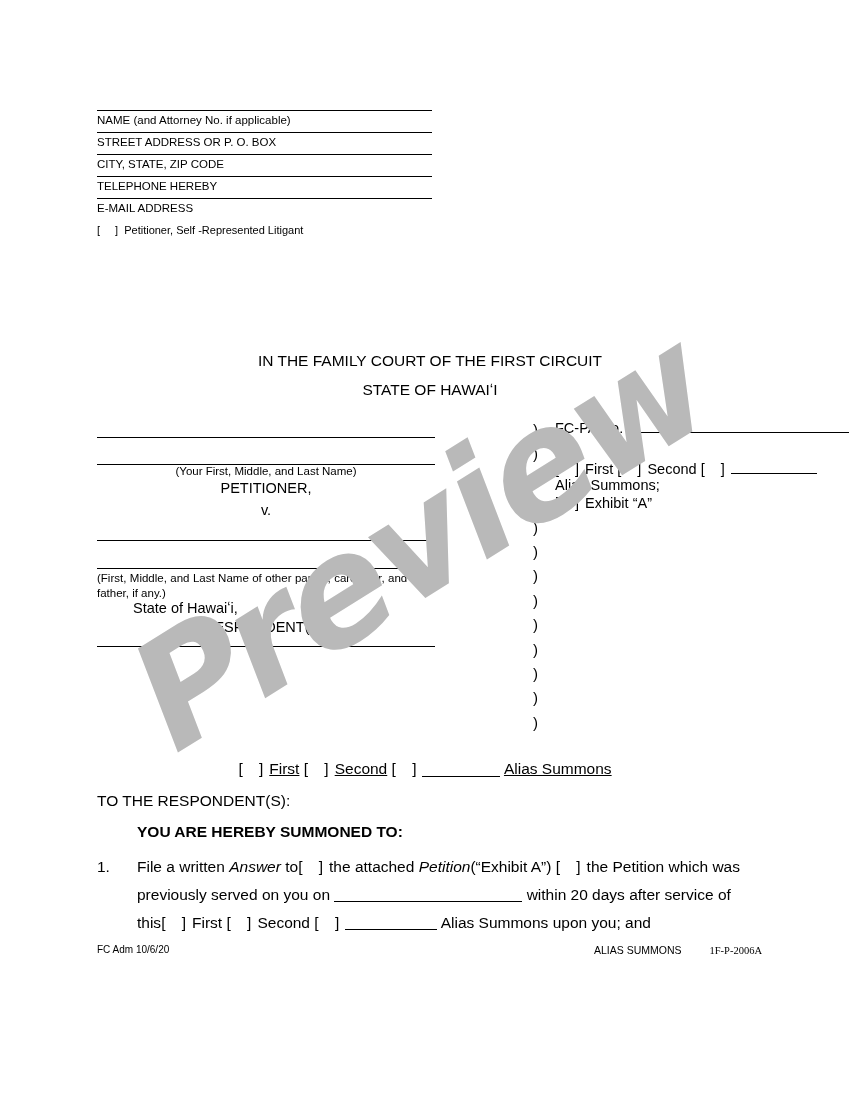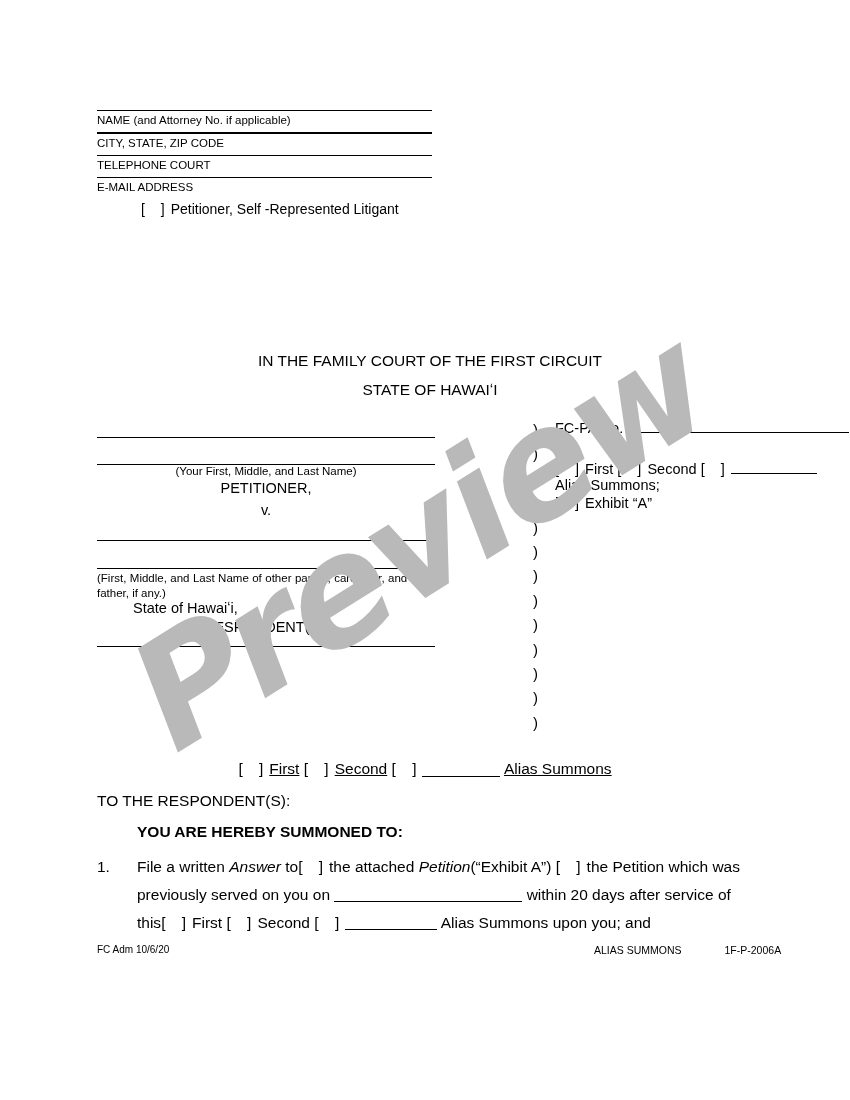--- a/index.html
+++ b/index.html
@@ -72,24 +72,23 @@
     height: 0;
   }
   .hdr-label {
     font-size: 11.5px;
     line-height: 14px;
     padding-top: 2px;
     padding-bottom: 5px;
     white-space: nowrap;
   }
   .chk-line {
-    font-size: 14px;
+    font-size: 11px;
     line-height: 21px;
     white-space: nowrap;
-    margin-left: 44px;
   }
   .chk {
     letter-spacing: 6px;
   }
 
   
   .court-title {
     position: absolute;
     width: 850px;
     text-align: center;
@@ -228,46 +227,48 @@
     font-size: 10px;
   }
   .footer-right {
     position: absolute;
     left: 594px;
     top: 944px;
     font-size: 10.5px;
     white-space: nowrap;
   }
   .footer-code {
-    margin-left: 43px;
+    margin-left: 28px;
+    font-family: Liberation Serif, serif;
   }
   i.it { font-style: italic; }
 </style>
 </head>
 <body>
 
 <div class="page">
 
   <div class="watermark">
     <div class="watermark-text">Preview</div>
   </div>
 
   <div class="content">
 
     <div class="hdr">
       <div class="hdr-rule"></div>
       <div class="hdr-label">NAME (and Attorney No. if applicable)</div>
 
       <div class="hdr-rule"></div>
+      <div class="hdr-label">STREET ADDRESS OR P. O. BOX</div>
 
       <div class="hdr-rule"></div>
       <div class="hdr-label">CITY, STATE, ZIP CODE</div>
 
       <div class="hdr-rule"></div>
-      <div class="hdr-label">TELEPHONE COURT</div>
+      <div class="hdr-label">TELEPHONE HEREBY</div>
 
       <div class="hdr-rule"></div>
       <div class="hdr-label">E-MAIL ADDRESS</div>
 
       <div class="chk-line">
         <span class="chk">[    ]</span><span>Petitioner, Self -Represented Litigant</span>
       </div>
     </div>
 
     <div class="court-title" id="court-line1">IN THE FAMILY COURT OF THE FIRST CIRCUIT</div>

